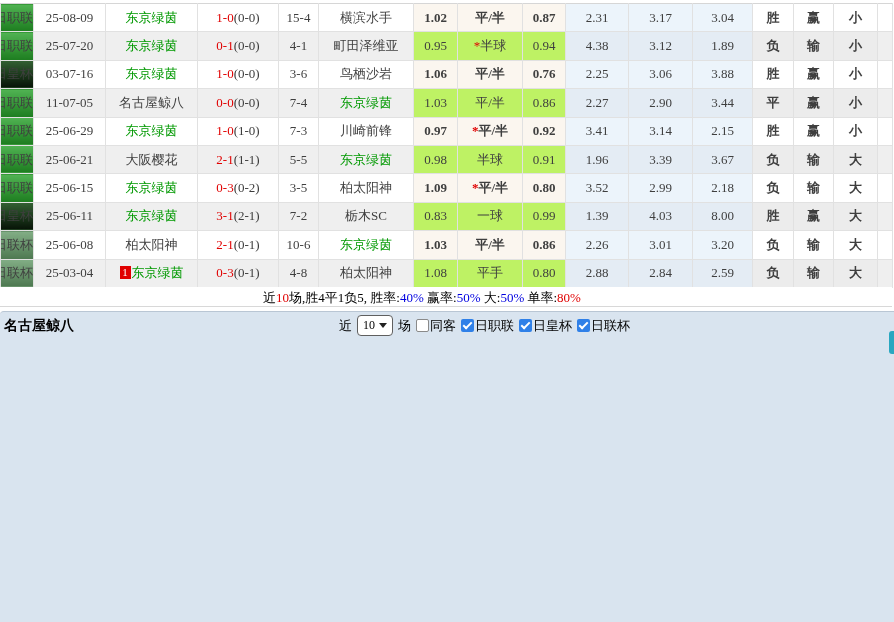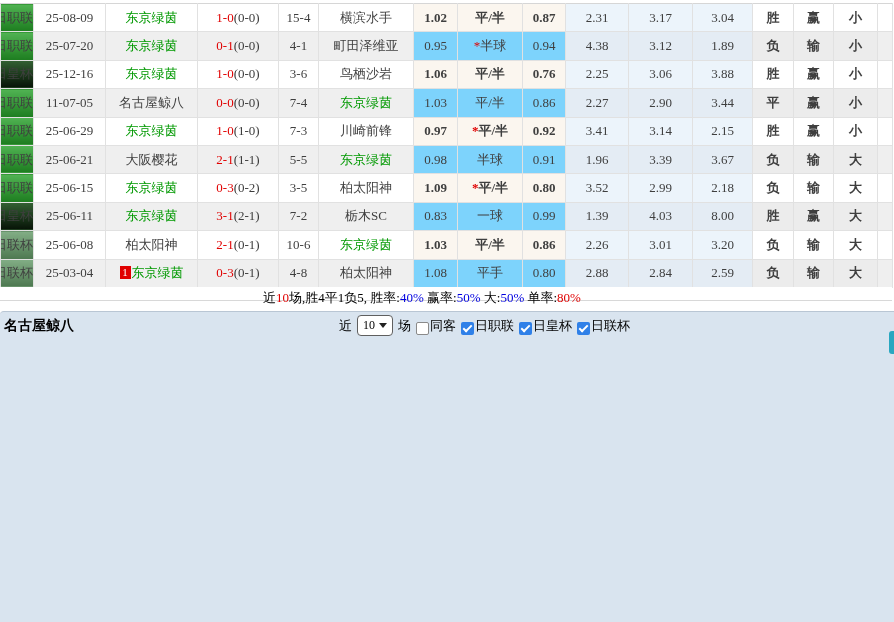--- a/index.html
+++ b/index.html
@@ -18,48 +18,48 @@
   .clipL{direction:rtl;overflow:hidden;white-space:nowrap;}
 
   
   .c-type{color:#fff;background-image:linear-gradient(rgba(255,255,255,.20),rgba(0,0,0,.22));}
   .lg-j1{background-color:var(--badge_j1);}
   .lg-cup{background-color:var(--badge_cup);background-image:linear-gradient(rgba(255,255,255,.10),rgba(0,0,0,.75));}
   .lg-lcup{background-color:var(--badge_lcup);}
 
   
   tr.odd  .c-plain{background:#ffffff;}  tr.even .c-plain{background:#efefef;}
-  tr.odd  .c-asia {background:#fbf6ef;font-weight:bold;}  tr.even .c-asia {background:#7dd3fc;}
+  tr.odd  .c-asia {background:#fbf6ef;font-weight:bold;}  tr.even .c-asia {background:#bef264;}
   tr.odd  .c-euro {background:#ecf4fb;}  tr.even .c-euro {background:#e4ecf4;}
   tr.odd  .c-res  {background:#ffffff;}  tr.even .c-res  {background:#ececec;}
   tr.odd  .c-pad  {background:#ffffff;}  tr.even .c-pad  {background:#efefef;}
   .c-pad{border-right:none;}
 
   .tG{color:var(--team_green);}
   .sc{color:var(--score_red);}
   .half{color:#3c3c3c;}
   .star{color:var(--score_red);}
   .card{display:inline-block;background:var(--score_red);color:#fff;font-size:11px;line-height:13px;
     width:11px;height:13px;margin-right:1px;vertical-align:1px;}
   .c-res{font-weight:bold;}
   .r-red{color:var(--result_red);} .r-green{color:var(--result_green);} .r-blue{color:var(--result_blue);}
 
   
-  .summary{position:absolute;top:287px;left:0;width:892px;height:14px;line-height:22px;
+  .summary{position:absolute;top:287px;left:0;width:892px;height:20px;line-height:22px;
     background:#fff;text-align:center;font-size:13px;padding-right:48px;box-sizing:border-box;
     border-bottom:1px solid #d8d8d8;}
   .sBlk{color:#000;} .sRed{color:var(--pct_red);} .sBlu{color:var(--pct_blue);}
 
   
   .panel2{position:absolute;top:311px;left:0;width:894px;height:311px;background:var(--panel_blue);
     border-top:1px solid #b9c6d4;border-radius:4px 0 0 0;}
   .title-row{position:relative;height:26px;}
   .title{position:absolute;left:4px;top:5px;font-size:14px;font-weight:bold;color:#000;}
   .filters{position:absolute;left:339px;top:3px;display:flex;align-items:center;gap:5px;font-size:13px;color:#000;}
-  .flt-item{display:inline-flex;align-items:flex-end;gap:1px;}
+  .flt-item{display:inline-flex;align-items:center;gap:1px;}
 
   .select{display:inline-flex;align-items:center;gap:4px;background:#fff;border:1px solid #5f5f5f;
     border-radius:4px;padding:0 5px;height:19px;font-size:12px;color:#000;cursor:default;}
   .chev{width:0;height:0;border-left:4px solid transparent;border-right:4px solid transparent;
     border-top:5px solid #222;display:inline-block;}
 
   .cb{display:inline-block;width:13px;height:13px;border-radius:2px;box-sizing:border-box;position:relative;}
   .cb.unchecked{background:#fff;border:1px solid #8a8a8a;}
   .cb.checked{background:var(--checkbox_blue);}
   .cb.checked::after{content:'';position:absolute;left:2px;top:3px;width:7px;height:3px;
@@ -124,21 +124,21 @@
     <td class="c-euro">4.38</td>
     <td class="c-euro">3.12</td>
     <td class="c-euro">1.89</td>
     <td class="c-res r-green">负</td>
     <td class="c-res r-green">输</td>
     <td class="c-res r-green">小</td>
     <td class="c-pad"></td>
   </tr>
   <tr class="odd">
     <td class="c-type clipL lg-cup">日皇杯</td>
-    <td class="c-plain">25-12-16</td>
+    <td class="c-plain">03-07-16</td>
     <td class="c-plain"><span class="tG">东京绿茵</span></td>
     <td class="c-plain"><span class="sc">1-0</span><span class="half">(0-0)</span></td>
     <td class="c-plain">3-6</td>
     <td class="c-plain"><span class="">鸟栖沙岩</span></td>
     <td class="c-asia">1.06</td>
     <td class="c-asia">平/半</td>
     <td class="c-asia">0.76</td>
     <td class="c-euro">2.25</td>
     <td class="c-euro">3.06</td>
     <td class="c-euro">3.88</td>

